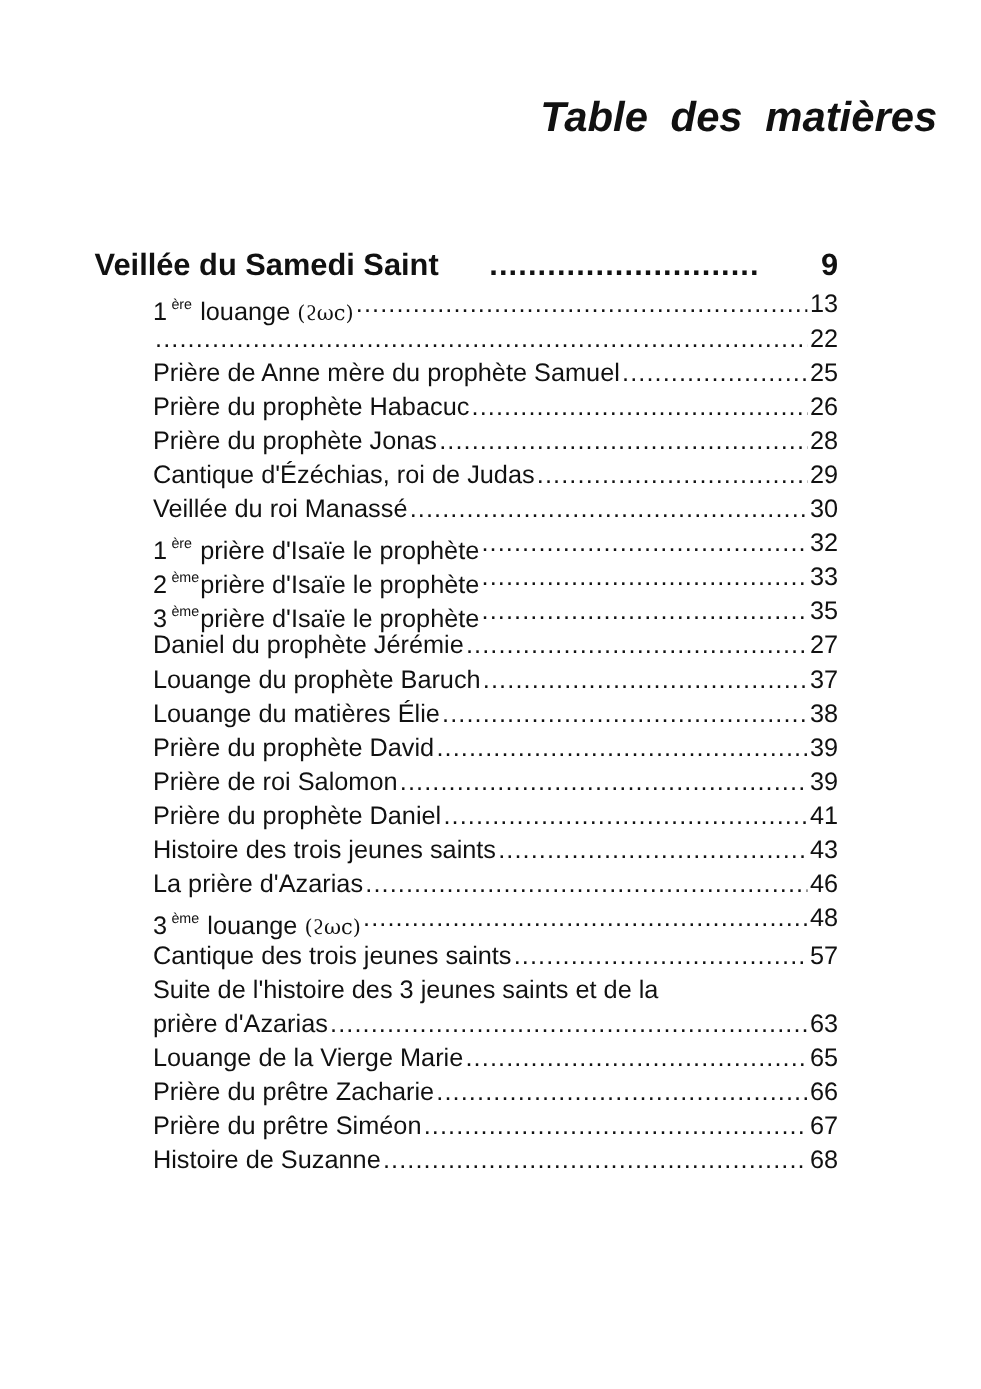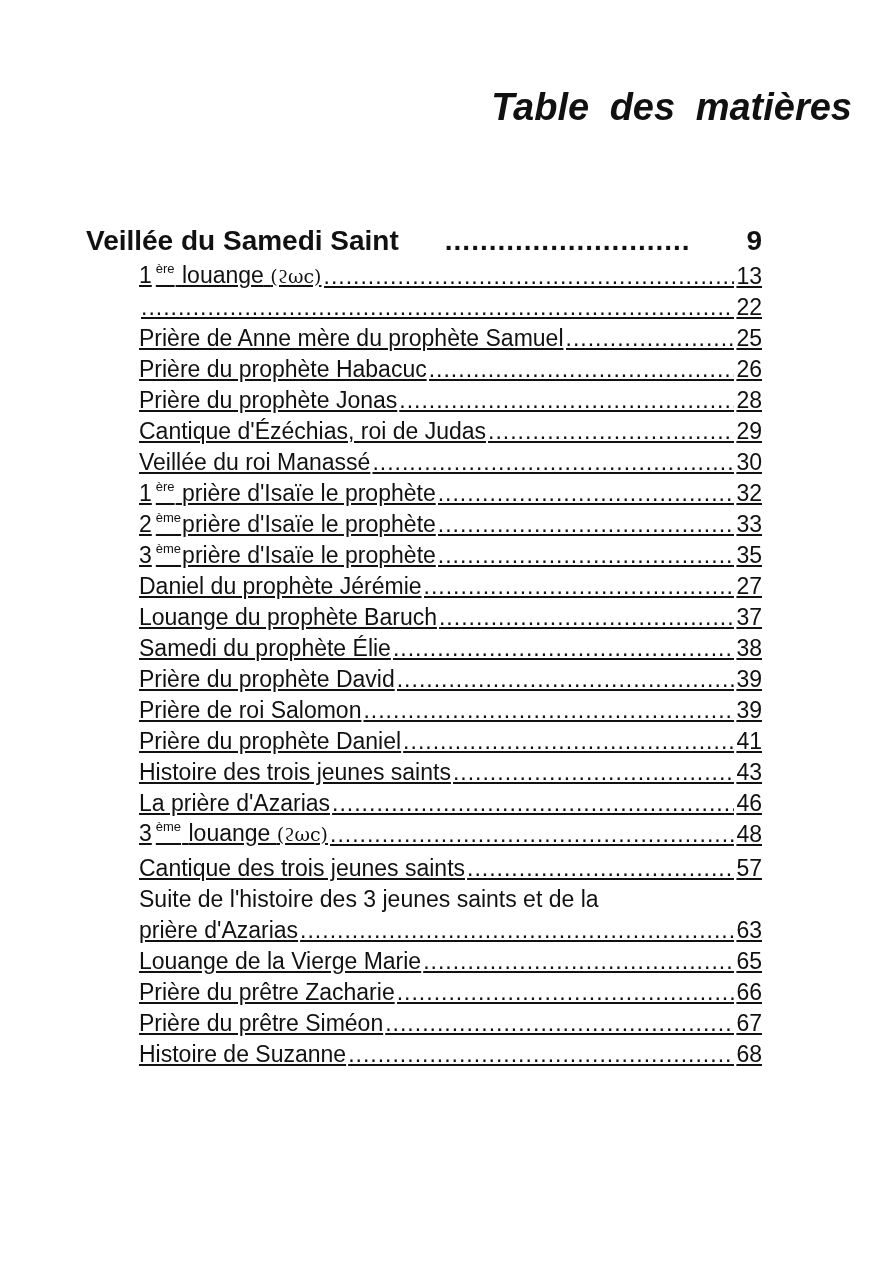--- a/index.html
+++ b/index.html
@@ -1,21 +1,21 @@
 <!DOCTYPE html>
 <html><head>
 <meta charset="utf-8">
 <style>
   html, body { margin:0; padding:0; background:#ffffff; }
   body { width:892px; height:1263px; position:relative; overflow:hidden; font-family:"Liberation Sans", sans-serif; color:#111111; }
   .title { position:absolute; left:0; width:852px; top:86px; text-align:right; font-size:38px; font-weight:bold; font-style:italic; word-spacing:10px; }
   .toc { position:absolute; left:86px; top:225px; width:676px; }
   .main-entry { display:flex; align-items:baseline; font-size:28px; font-weight:bold; height:36px;gap:44px; }
   .entries { margin-left:53px; }
-  .entry { display:flex; align-items:flex-end; font-size:23px; height:31px; line-height:31px;text-decoration:underline; }
+  .entry { display:flex; align-items:flex-start; font-size:23px; height:31px; line-height:31px; }
   .label { white-space:nowrap; }
   .dots { flex:1; overflow:hidden; white-space:nowrap; margin:0 2px; letter-spacing:1px; }
   .dots::after { content:"................................................................................................................................................................................"; }
   .page { white-space:nowrap; text-align:right; }
   .main-entry .page { margin-left:10px; }
   sup { font-size:13px; vertical-align:10px; margin-left:4px; margin-right:1px; }
   .coptic { font-family:"DejaVu Serif", serif; font-size:19px; }
   .two-line-first { font-size:23px; height:31px; line-height:31px; white-space:nowrap; }
 </style>
 </head>
@@ -84,21 +84,21 @@
       <span class="label">Daniel du prophète Jérémie</span>
       <span class="dots"></span>
       <span class="page">27</span>
     </div>
     <div class="entry">
       <span class="label">Louange du prophète Baruch</span>
       <span class="dots"></span>
       <span class="page">37</span>
     </div>
     <div class="entry">
-      <span class="label">Samedi du prophète Élie</span>
+      <span class="label">Louange du matières Élie</span>
       <span class="dots"></span>
       <span class="page">38</span>
     </div>
     <div class="entry">
       <span class="label">Prière du prophète David</span>
       <span class="dots"></span>
       <span class="page">39</span>
     </div>
     <div class="entry">
       <span class="label">Prière de roi Salomon</span>

